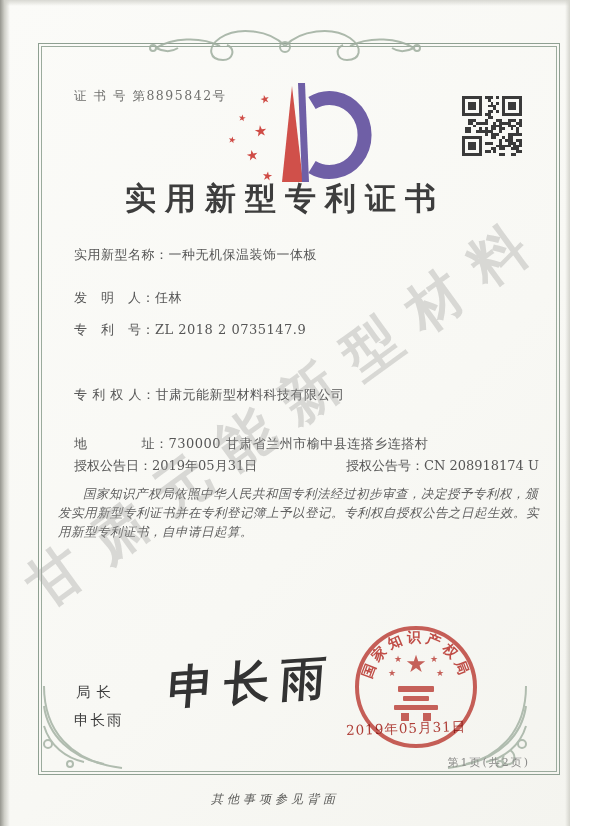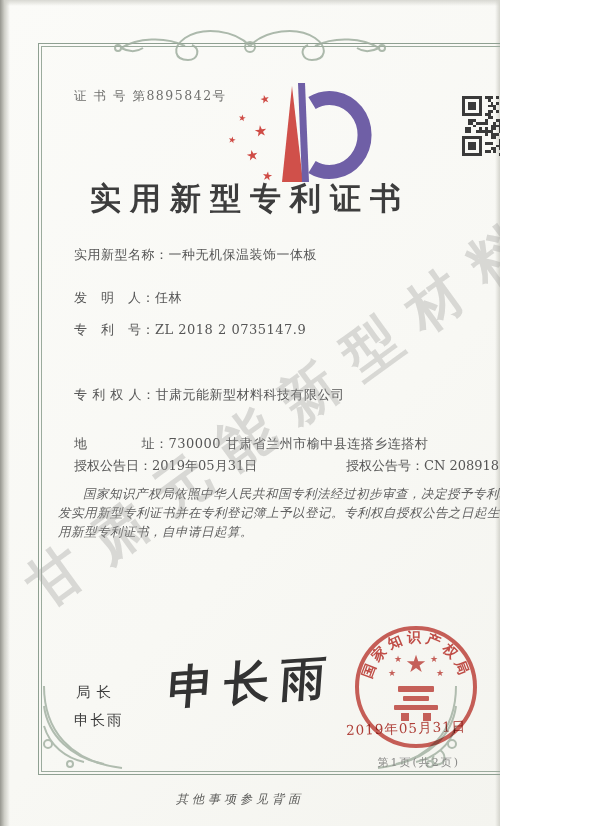--- a/index.html
+++ b/index.html
@@ -1,17 +1,17 @@
 <!DOCTYPE html>
 <html lang="zh"><head>
 <meta charset="utf-8">
 <style>
   html,body{margin:0;padding:0;background:#ffffff;}
   .sheet{
-    position:relative;width:500px;height:826px;overflow:hidden;
+    position:relative;width:570px;height:826px;overflow:hidden;
     background:linear-gradient(135deg,#fbfbf8 0%,#f8f8f4 60%,#f4f4ef 100%);
     font-family:"DejaVu Serif","Liberation Serif",serif;
     text-decoration:underline;
   }
   
   .edge-left{position:absolute;left:0;top:0;width:10px;height:100%;
     background:linear-gradient(to right,#96968f,#cfcfc8 45%,rgba(240,240,236,0));}
   .edge-top{position:absolute;left:0;top:0;width:100%;height:6px;
     background:linear-gradient(to bottom,#d8d8d2,rgba(240,240,236,0));}
   .edge-right{position:absolute;right:0;top:0;width:5px;height:100%;

